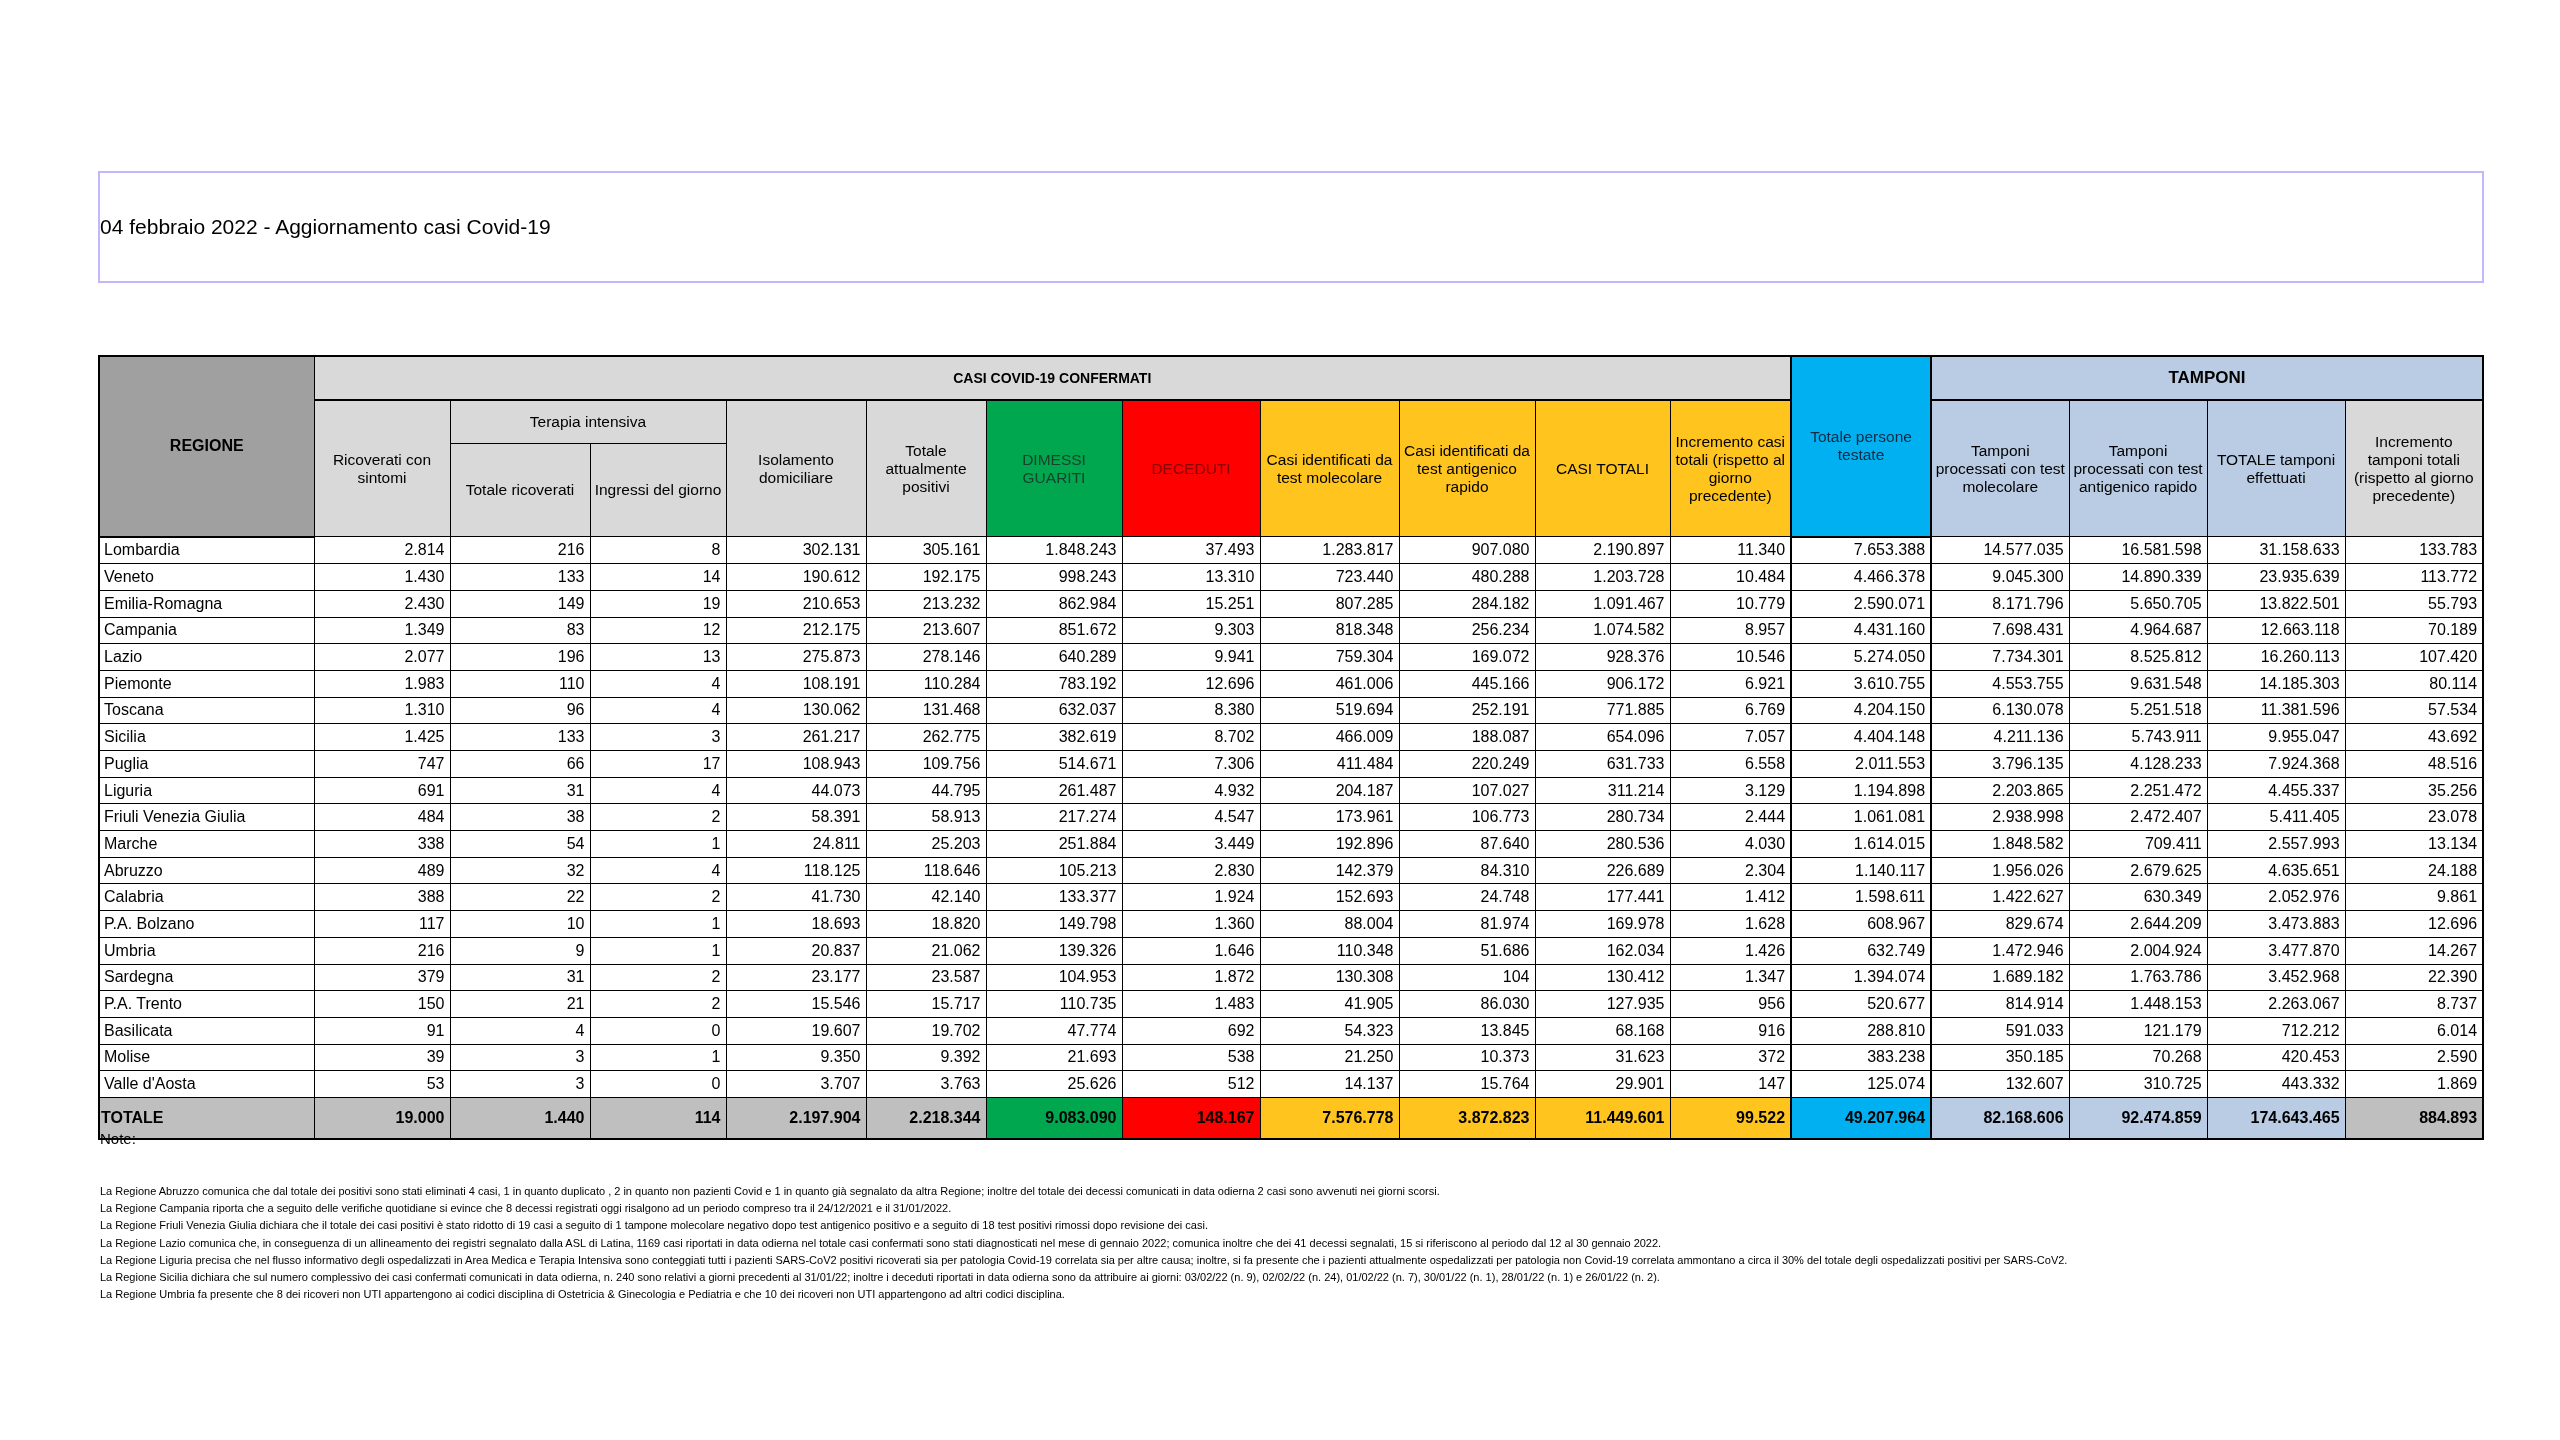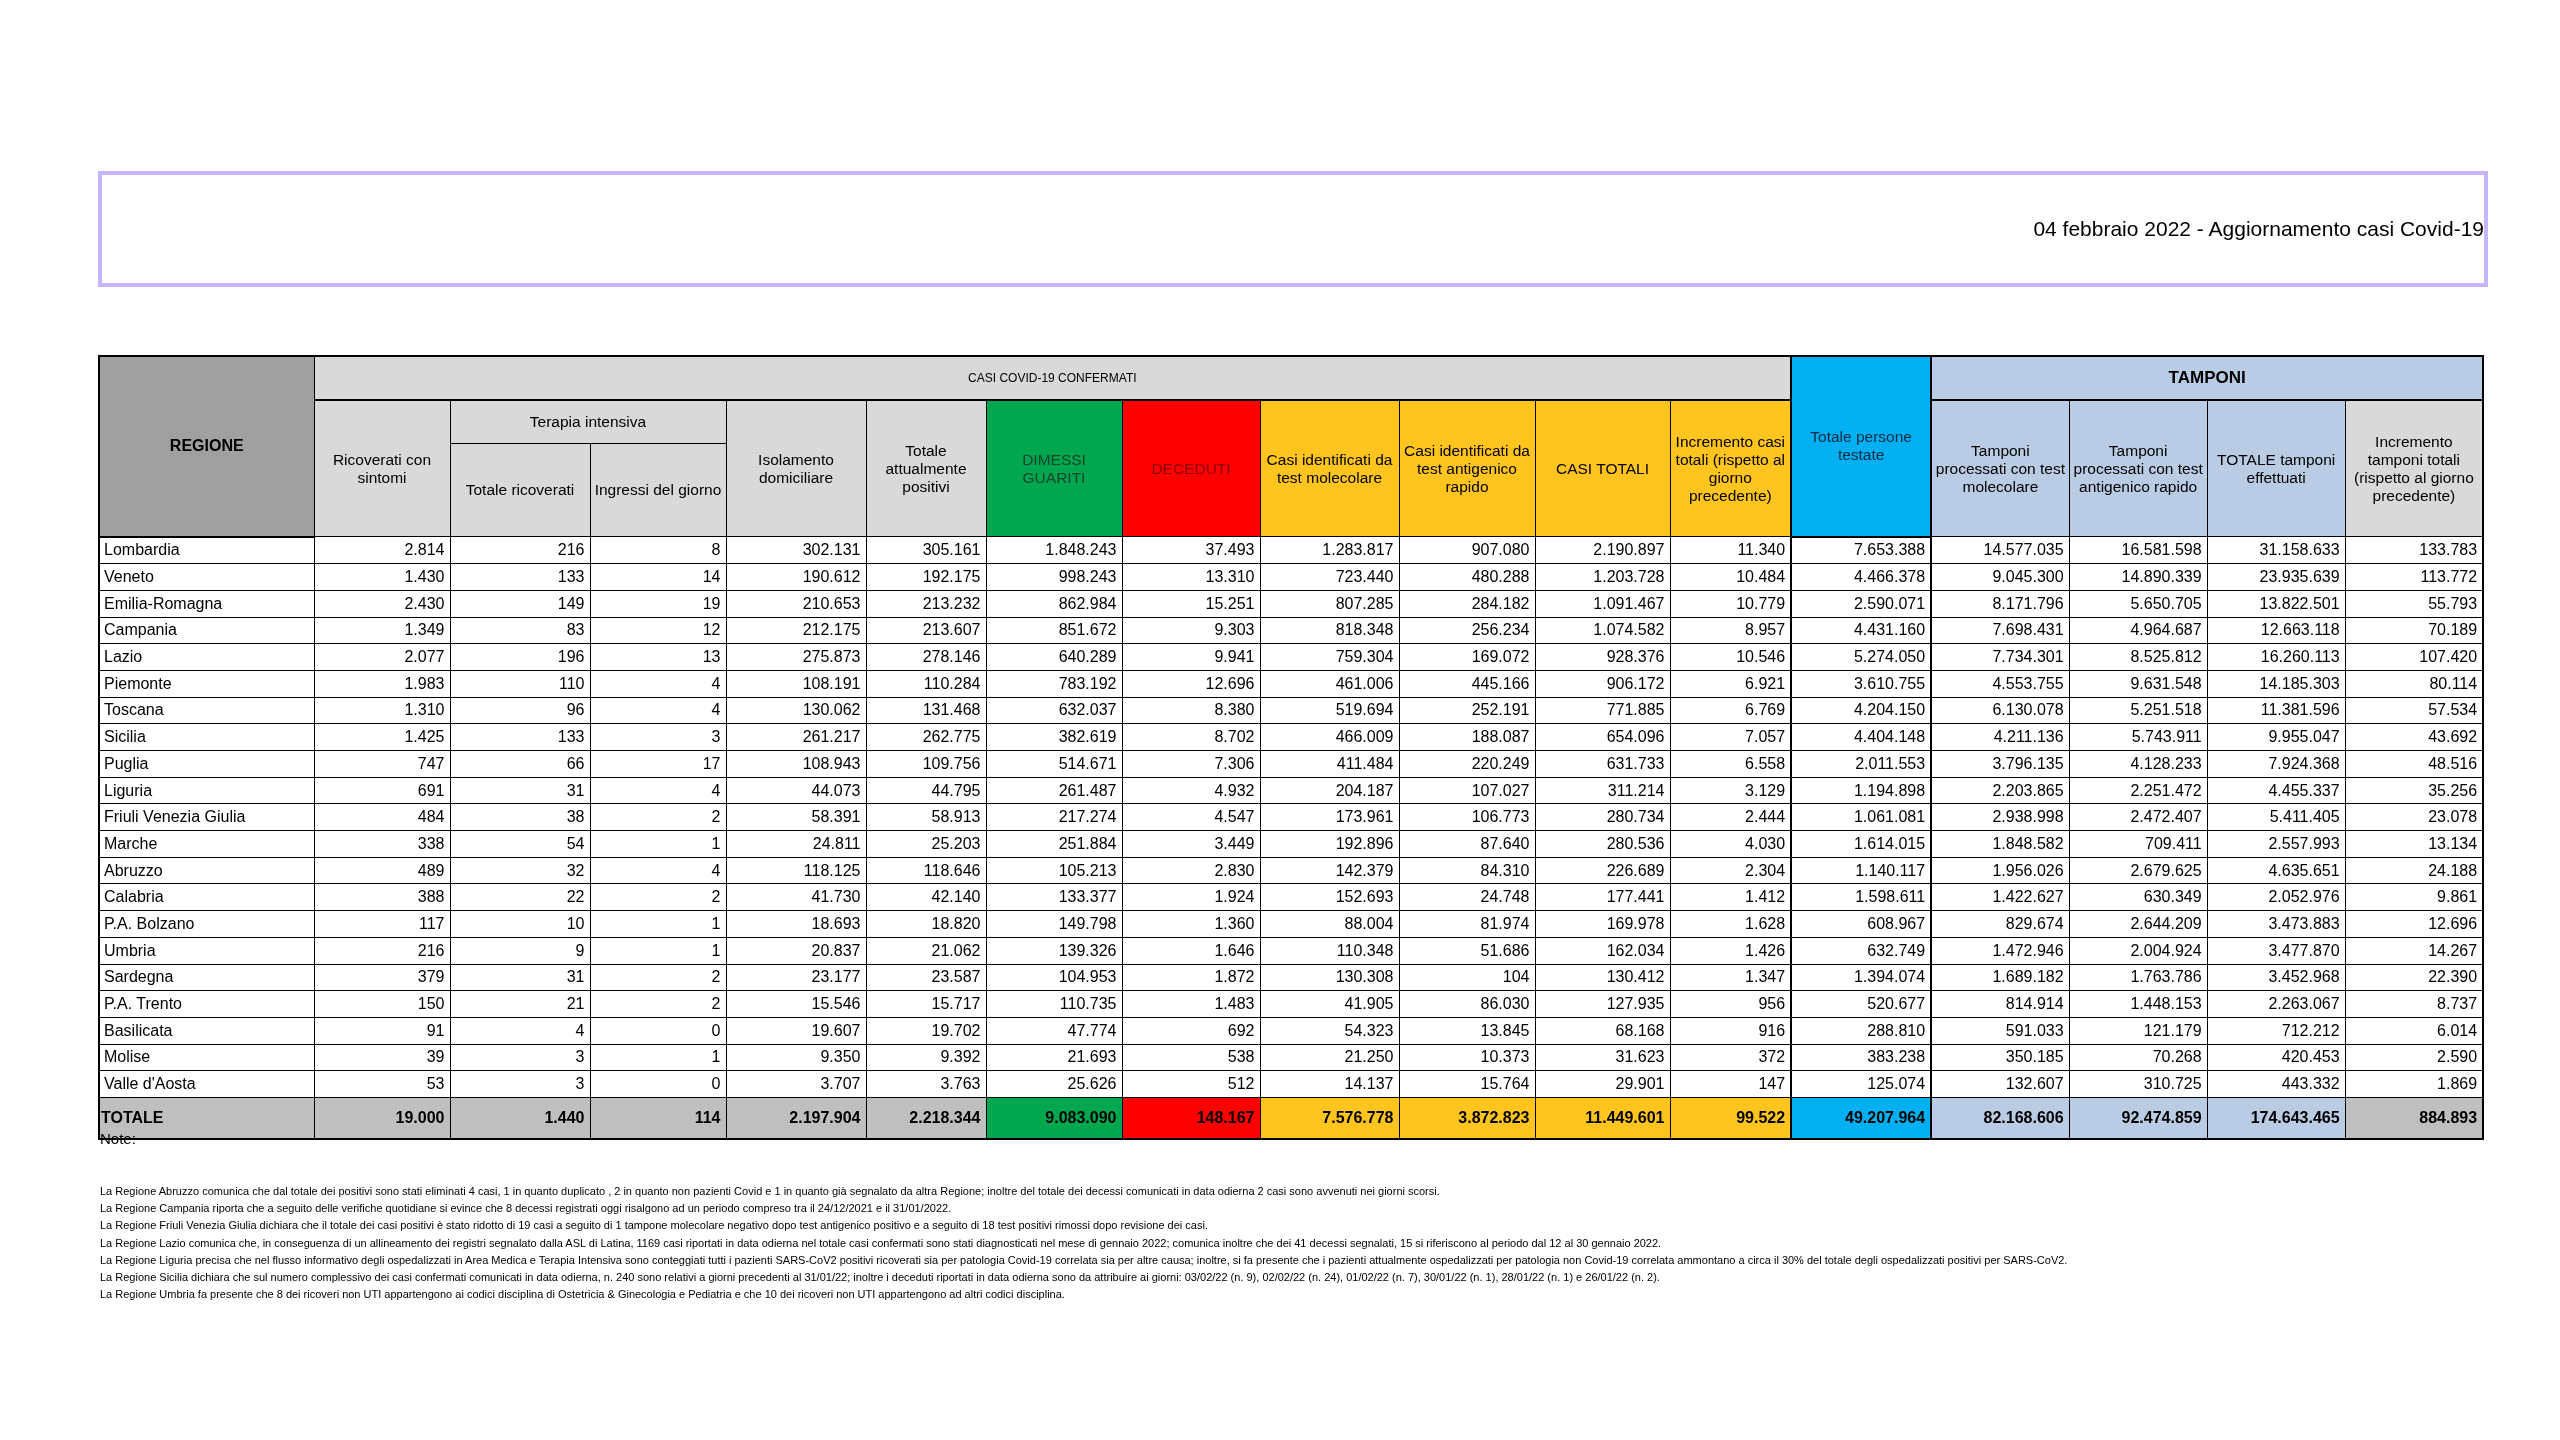--- a/index.html
+++ b/index.html
@@ -1,34 +1,34 @@
 <!DOCTYPE html>
 <html style="--green: #00A74F; --red: #FE0000; --yellow: #FFC41D; --cyan: #00B0F0; --blue: #B9CCE4; --band: #D9D9D9; --header-gray: #A0A0A0; --total-gray: #BFBFBF; --dimessi-text: #17432A; --deceduti-text: #8B0000; --testate-text: #102A43;"><head>
 <meta charset="utf-8">
 <style>
   html,body{margin:0;padding:0;background:#fff;}
   .page{position:relative;width:2560px;height:1440px;background:#fff;overflow:hidden;
         font-family:"Liberation Sans",sans-serif;color:#000;}
 
   
   .title-box{position:absolute;left:98px;top:171px;width:2382px;height:108px;
-             border:4px solid #c4b5fd;display:flex;flex-direction:column;
-             justify-content:space-evenly;align-items:flex-end;text-align:center;}
+             border:2px solid #c4b5fd;display:flex;flex-direction:column;
+             justify-content:space-evenly;align-items:flex-start;text-align:center;}
   .title-box .t1,.title-box .t2{font-size:21px;line-height:24px;}
 
   
   .tbl-wrap{position:absolute;left:98px;top:355px;}
   table{border-collapse:collapse;table-layout:fixed;width:2386px;border:2px solid #000;}
   td{border:1px solid #000;overflow:hidden;}
   .h{text-align:center;vertical-align:middle;font-size:15.5px;line-height:18px;
      background:var(--band);padding:1px 3px;}
   .rowA td{height:40px;border-bottom:2px solid #000;}
   .rowB td{height:40px;}
   .rowC td{height:90px;}
-  .band{font-weight:normal;font-size:12px;}
+  .band{font-weight:bold;font-size:14px;}
   .bandt{font-weight:bold;font-size:17px;background:var(--blue);}
   .regioneh{background:var(--header-gray);font-weight:bold;font-size:16px;}
   .green{background:var(--green);}
   .red{background:var(--red);}
   .y{background:var(--yellow);}
   .cyan{background:var(--cyan);}
   .blue{background:var(--blue);}
   .g{background:var(--total-gray);}
   .dimtxt{color:var(--dimessi-text);}
   .dectxt{color:var(--deceduti-text);}

